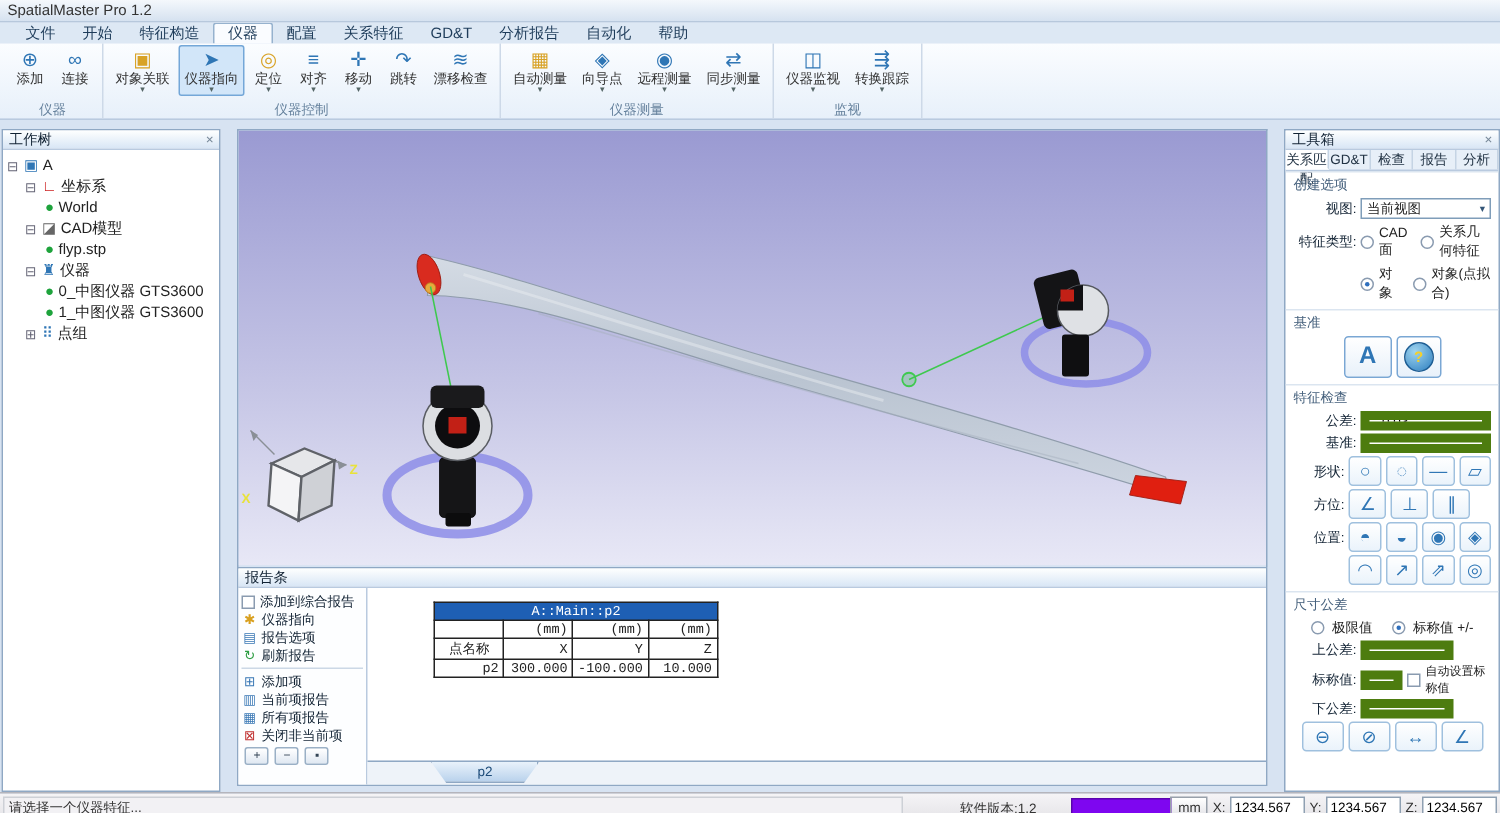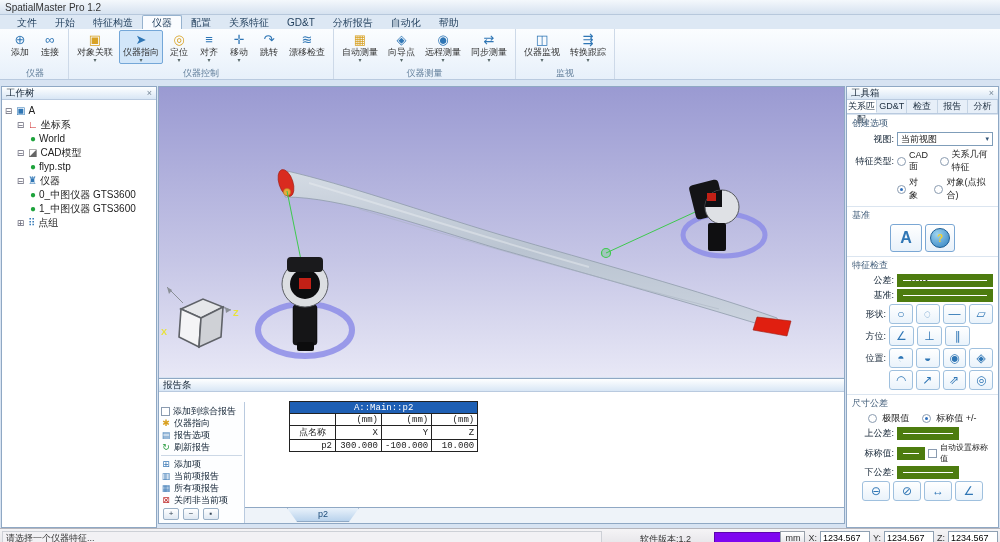--- a/index.html
+++ b/index.html
@@ -26,21 +26,21 @@
   .rbtn { display:flex; flex-direction:column; align-items:center; padding:1px 3px 0;
     border:1px solid transparent; border-radius:2px; min-width:28px; }
   .rbtn.active { background:#d2e6f9; border-color:#74a7d8; }
   .ricon { font-size:13px; line-height:15px; height:15px; color:#2f76b5; }
   .ricon.y { color:#d8a225; }
   .rlabel { font-size:9px; line-height:10px; color:#333; white-space:nowrap; }
   .rarrow { font-size:6px; line-height:6px; color:#566; }
   .rgroup-label { text-align:center; font-size:9px; color:#64809c; height:11px; line-height:11px; }
 
   
-  .main { height:448px; display:flex; padding-top:6px; background:#d7e3f2; }
+  .main { height:448px; display:flex; padding-top:6px; background:#d7e3f2;gap:10px; }
   .panel-h { height:13px; background:linear-gradient(#feffff,#d8e6f5); border-bottom:1px solid #b9cadf;
     display:flex; align-items:center; padding:0 4px; font-size:9.5px; color:#123; }
   .panel-h .hx { margin-left:auto; color:#789; font-size:9px; }
 
   
   .leftpanel { width:156px; margin-left:1px; background:#fff; border:1px solid #8fa8c4;
     display:flex; flex-direction:column; }
   .tree { padding:4px 2px; font-size:10px; line-height:14px; }
   .trow { display:flex; align-items:center; gap:3px; white-space:nowrap; }
   .texp { width:9px; height:9px; font-size:9px; line-height:9px; color:#667; text-align:center; }
@@ -51,21 +51,21 @@
 
   
   .center { width:687px; margin:0 1px; display:flex; flex-direction:column; }
   .viewport { height:292px; position:relative; border:1px solid #8fa8c4; border-bottom:none; }
   .viewport svg { display:block; }
 
   
   .report { height:146px; border:1px solid #8fa8c4; background:#fff; display:flex; flex-direction:column; }
   .report-body { flex:1; display:flex; min-height:0; }
   .rsidebar { width:86px; border-right:1px solid #b9cadf; background:#fdfeff;
-    padding:3px 2px 16px; display:flex; flex-direction:column; font-size:9px;margin-top:10px; }
+    padding:3px 2px 16px; display:flex; flex-direction:column; font-size:9px; }
   .rs-item { display:flex; align-items:center; gap:3px; height:12px; color:#123; white-space:nowrap; }
   .rs-ico { width:10px; font-size:9px; text-align:center; }
   .rs-sep { border-top:1px solid #ccd8e6; margin:2px 0; }
   .rs-mini { display:flex; gap:4px; margin-top:auto; padding:2px; }
   .mini-btn { width:16px; height:12px; border:1px solid #9ab0c6; border-radius:2px;
     background:linear-gradient(#fff,#dfe8f2); font-size:8px; line-height:10px; text-align:center; color:#345; }
   .rcontent { flex:1; display:flex; flex-direction:column; min-width:0; }
   .rtable-wrap { flex:1; padding:9px 0 0 44px; }
   table.pts { border-collapse:collapse; font-size:9px;font-family:Liberation Mono, monospace; }
   table.pts td { border:1px solid #222; background:#fff; padding:0 3px; height:12px; min-width:46px; }

